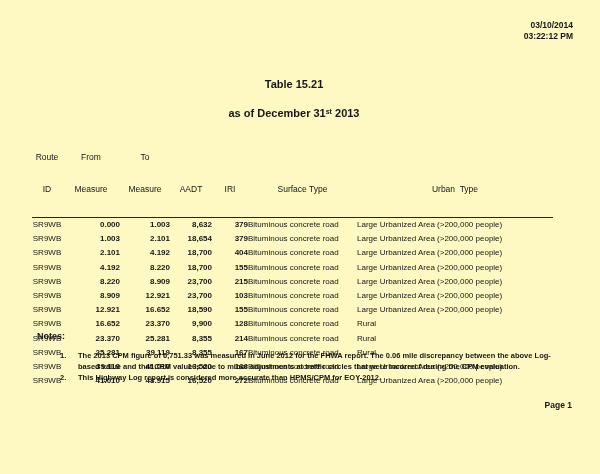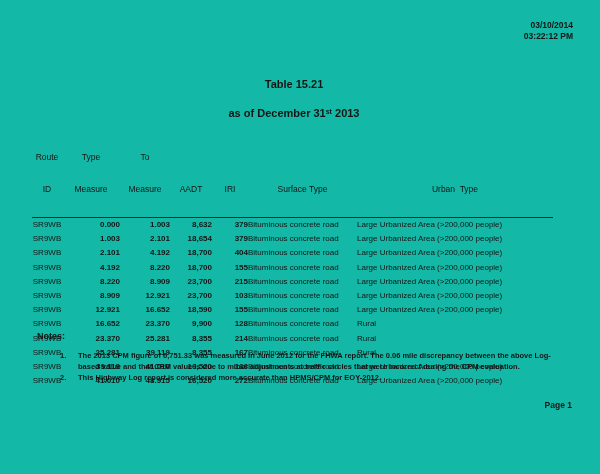--- a/index.html
+++ b/index.html
@@ -1,21 +1,21 @@
 <!DOCTYPE html>
 <html><head>
 <meta charset="utf-8">
 <style>
   html,body{margin:0;padding:0;}
   body{
     width:600px;height:474px;background:#ffffff;
     font-family:"Liberation Sans",sans-serif;color:#151515;
     position:relative;overflow:hidden;
   }
-  .page{position:absolute;inset:0;background:#14b8a6;}
+  .page{position:absolute;inset:0;background:#fef9c3;}
 
   .print-meta{
     position:absolute;top:20px;right:27px;text-align:right;
     font-size:8.5px;font-weight:bold;line-height:11px;
   }
 
   .title{position:absolute;left:0;right:12px;text-align:center;font-weight:bold;}
   .t1{top:78px;font-size:11px;}
   .t2{top:83px;font-size:13px;}
   .t3{top:107px;font-size:11px;}
@@ -82,21 +82,21 @@
         <col class="c6">
         <col class="c7">
     </colgroup>
     <thead>
       <tr>
         <th class="c1">
           <div>Route</div>
           <div>ID</div>
         </th>
         <th class="c2">
-          <div>Type</div>
+          <div>From</div>
           <div>Measure</div>
         </th>
         <th class="c3">
           <div>To</div>
           <div>Measure</div>
         </th>
         <th class="c4">
           <div>AADT</div>
         </th>
         <th class="c5">

